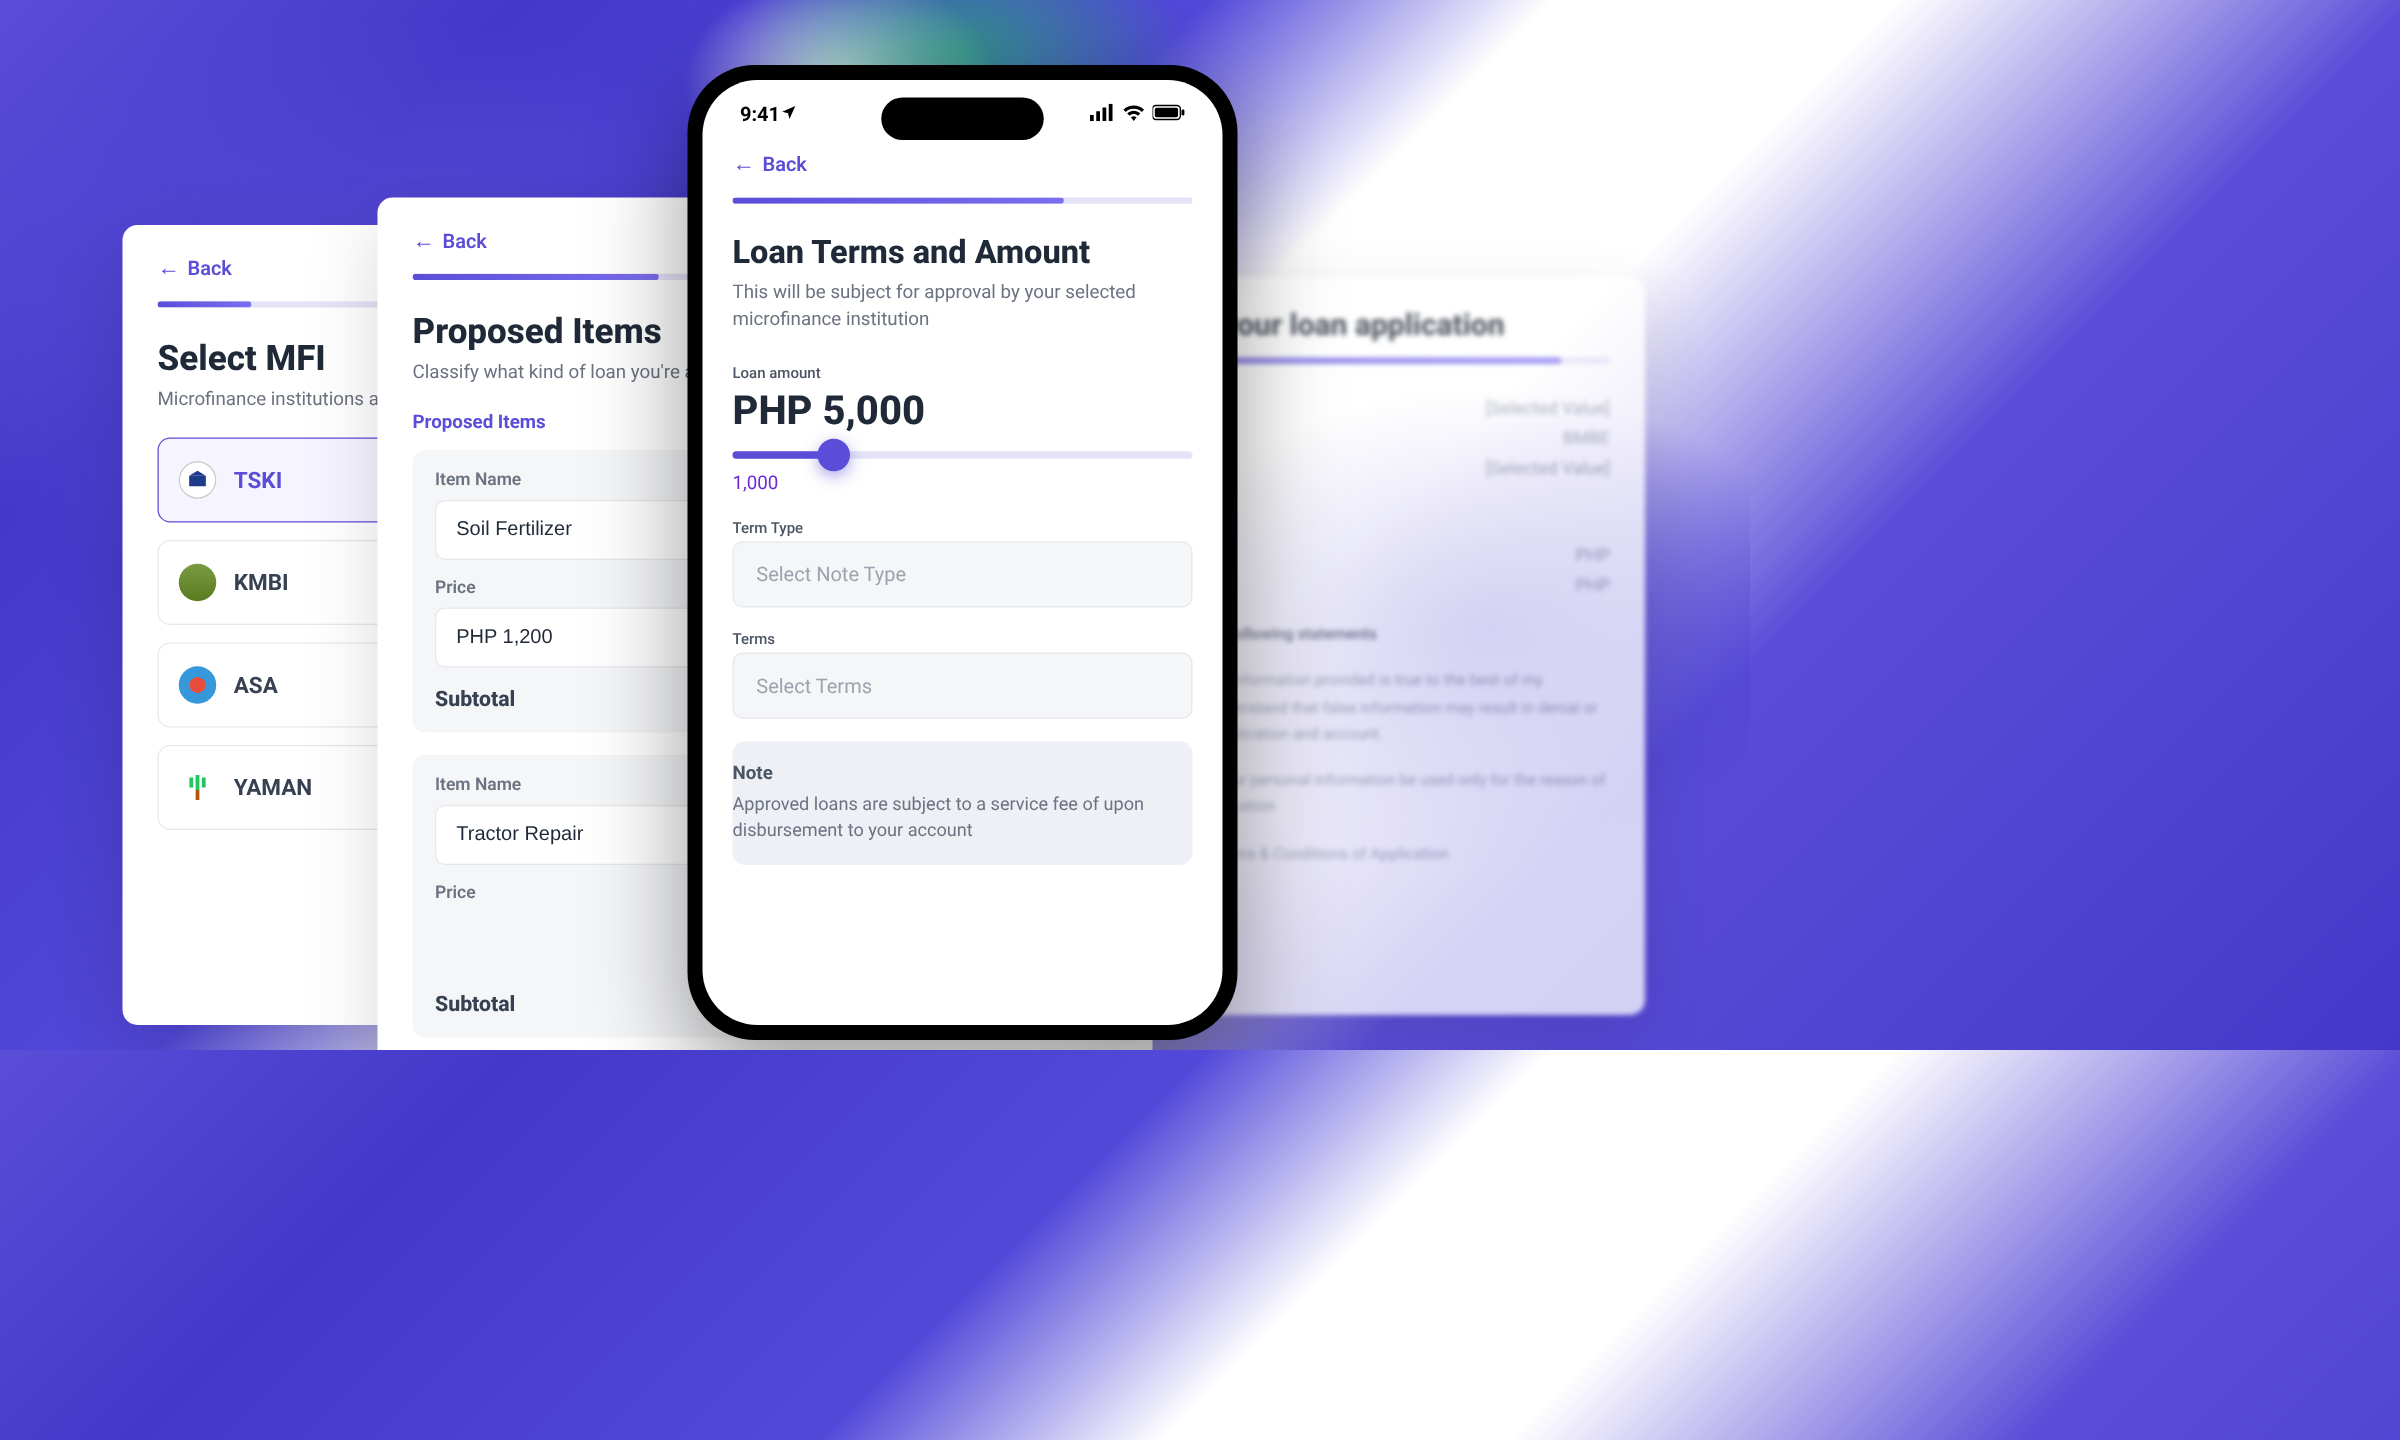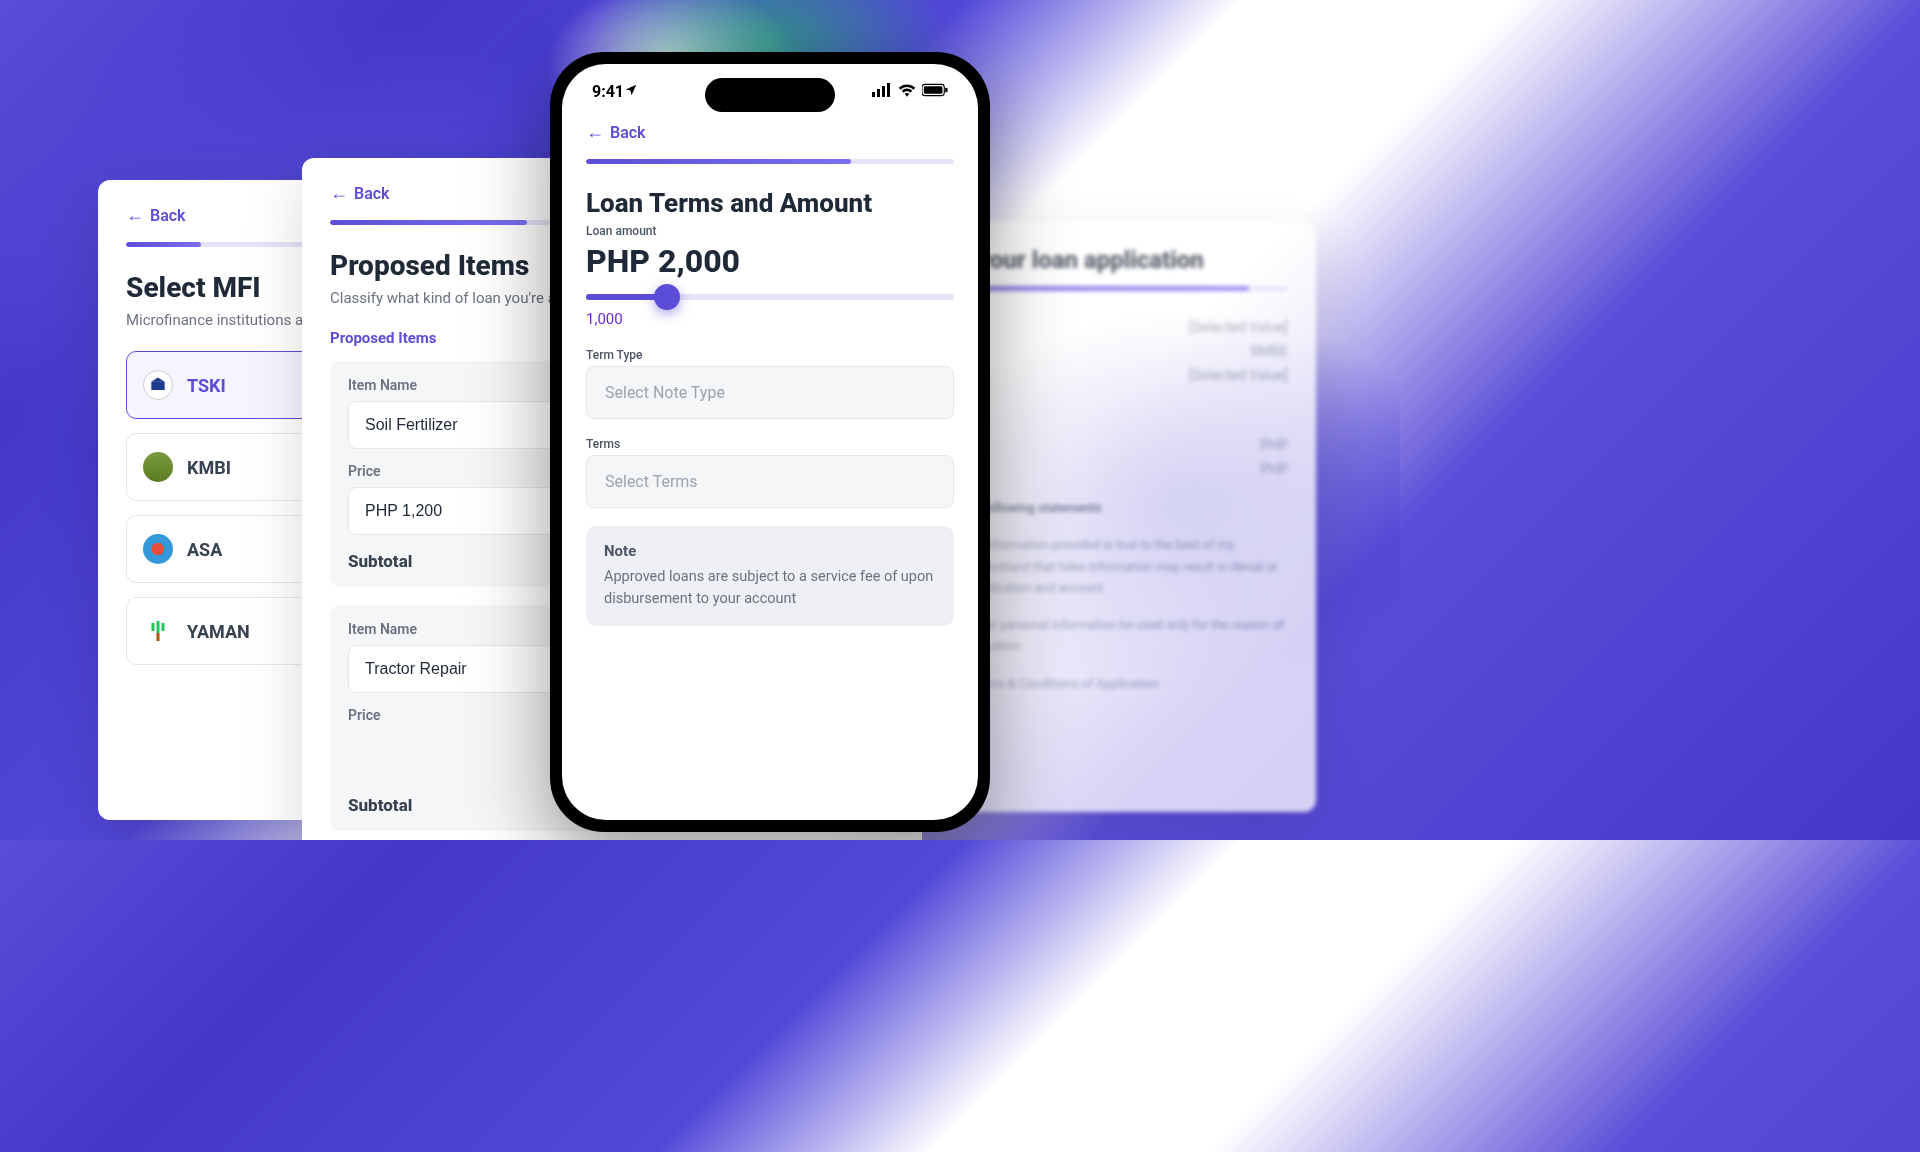--- a/index.html
+++ b/index.html
@@ -107,21 +107,21 @@
 .amount { font-size: 32px; font-weight: 800; color: #1f2937; margin-bottom: 14px; }
 .slider-track { position: relative; height: 6px; background: #e5e3f7; border-radius: 3px; margin-bottom: 10px; }
 .slider-fill { position: absolute; left: 0; top: 0; height: 100%; background: #5b4dd8; border-radius: 3px; }
 .slider-thumb {
   position: absolute; top: 50%; transform: translate(-50%, -50%);
   width: 26px; height: 26px; background: #5b4dd8; border-radius: 50%;
   box-shadow: 0 4px 12px rgba(91,77,216,0.5);
 }
 .slider-min { font-size: 15px; color: #6d28d9; margin-bottom: 20px; }
 .select { background: #f5f6f8; border: 1px solid #e5e7eb; border-radius: 8px; padding: 16px 18px; font-size: 16px; color: #9ca3af; margin-bottom: 18px; cursor: pointer; }
-.note-box { background: #eef0f5; border-radius: 10px; padding: 16px 18px; }
+.note-box { background: #eef0f5; border-radius: 10px; padding: 16px 0; }
 .note-title { font-weight: 700; color: #4b5563; font-size: 15px; margin-bottom: 6px; }
 .note-text { font-size: 14.5px; color: #6b7280; line-height: 1.5; }
 </style>
 </head>
 <body>
 
 <div class="bg-swirl"></div>
 
 <div class="card card-mfi">
   <div class="back-link">
@@ -279,23 +279,24 @@
     </div>
     <div class="phone-content">
       <div class="back-link">
         <span class="back-arrow">←</span>
         <span>Back</span>
       </div>
       <div class="progress-bar">
           <div class="progress-fill" style="width:72%"></div>
         </div>
       <div class="ph1">Loan Terms and Amount</div>
+      <div class="psub">This will be subject for approval by your selected microfinance institution</div>
 
       <div class="amount-label">Loan amount</div>
-      <div class="amount">PHP 2,000</div>
+      <div class="amount">PHP 5,000</div>
       <div class="slider-track">
         <div class="slider-fill" style="width:22%"></div>
         <div class="slider-thumb" style="left:22%"></div>
       </div>
       <div class="slider-min">1,000</div>
 
       <div class="amount-label">Term Type</div>
       <div class="select">Select Note Type</div>
 
       <div class="amount-label">Terms</div>

